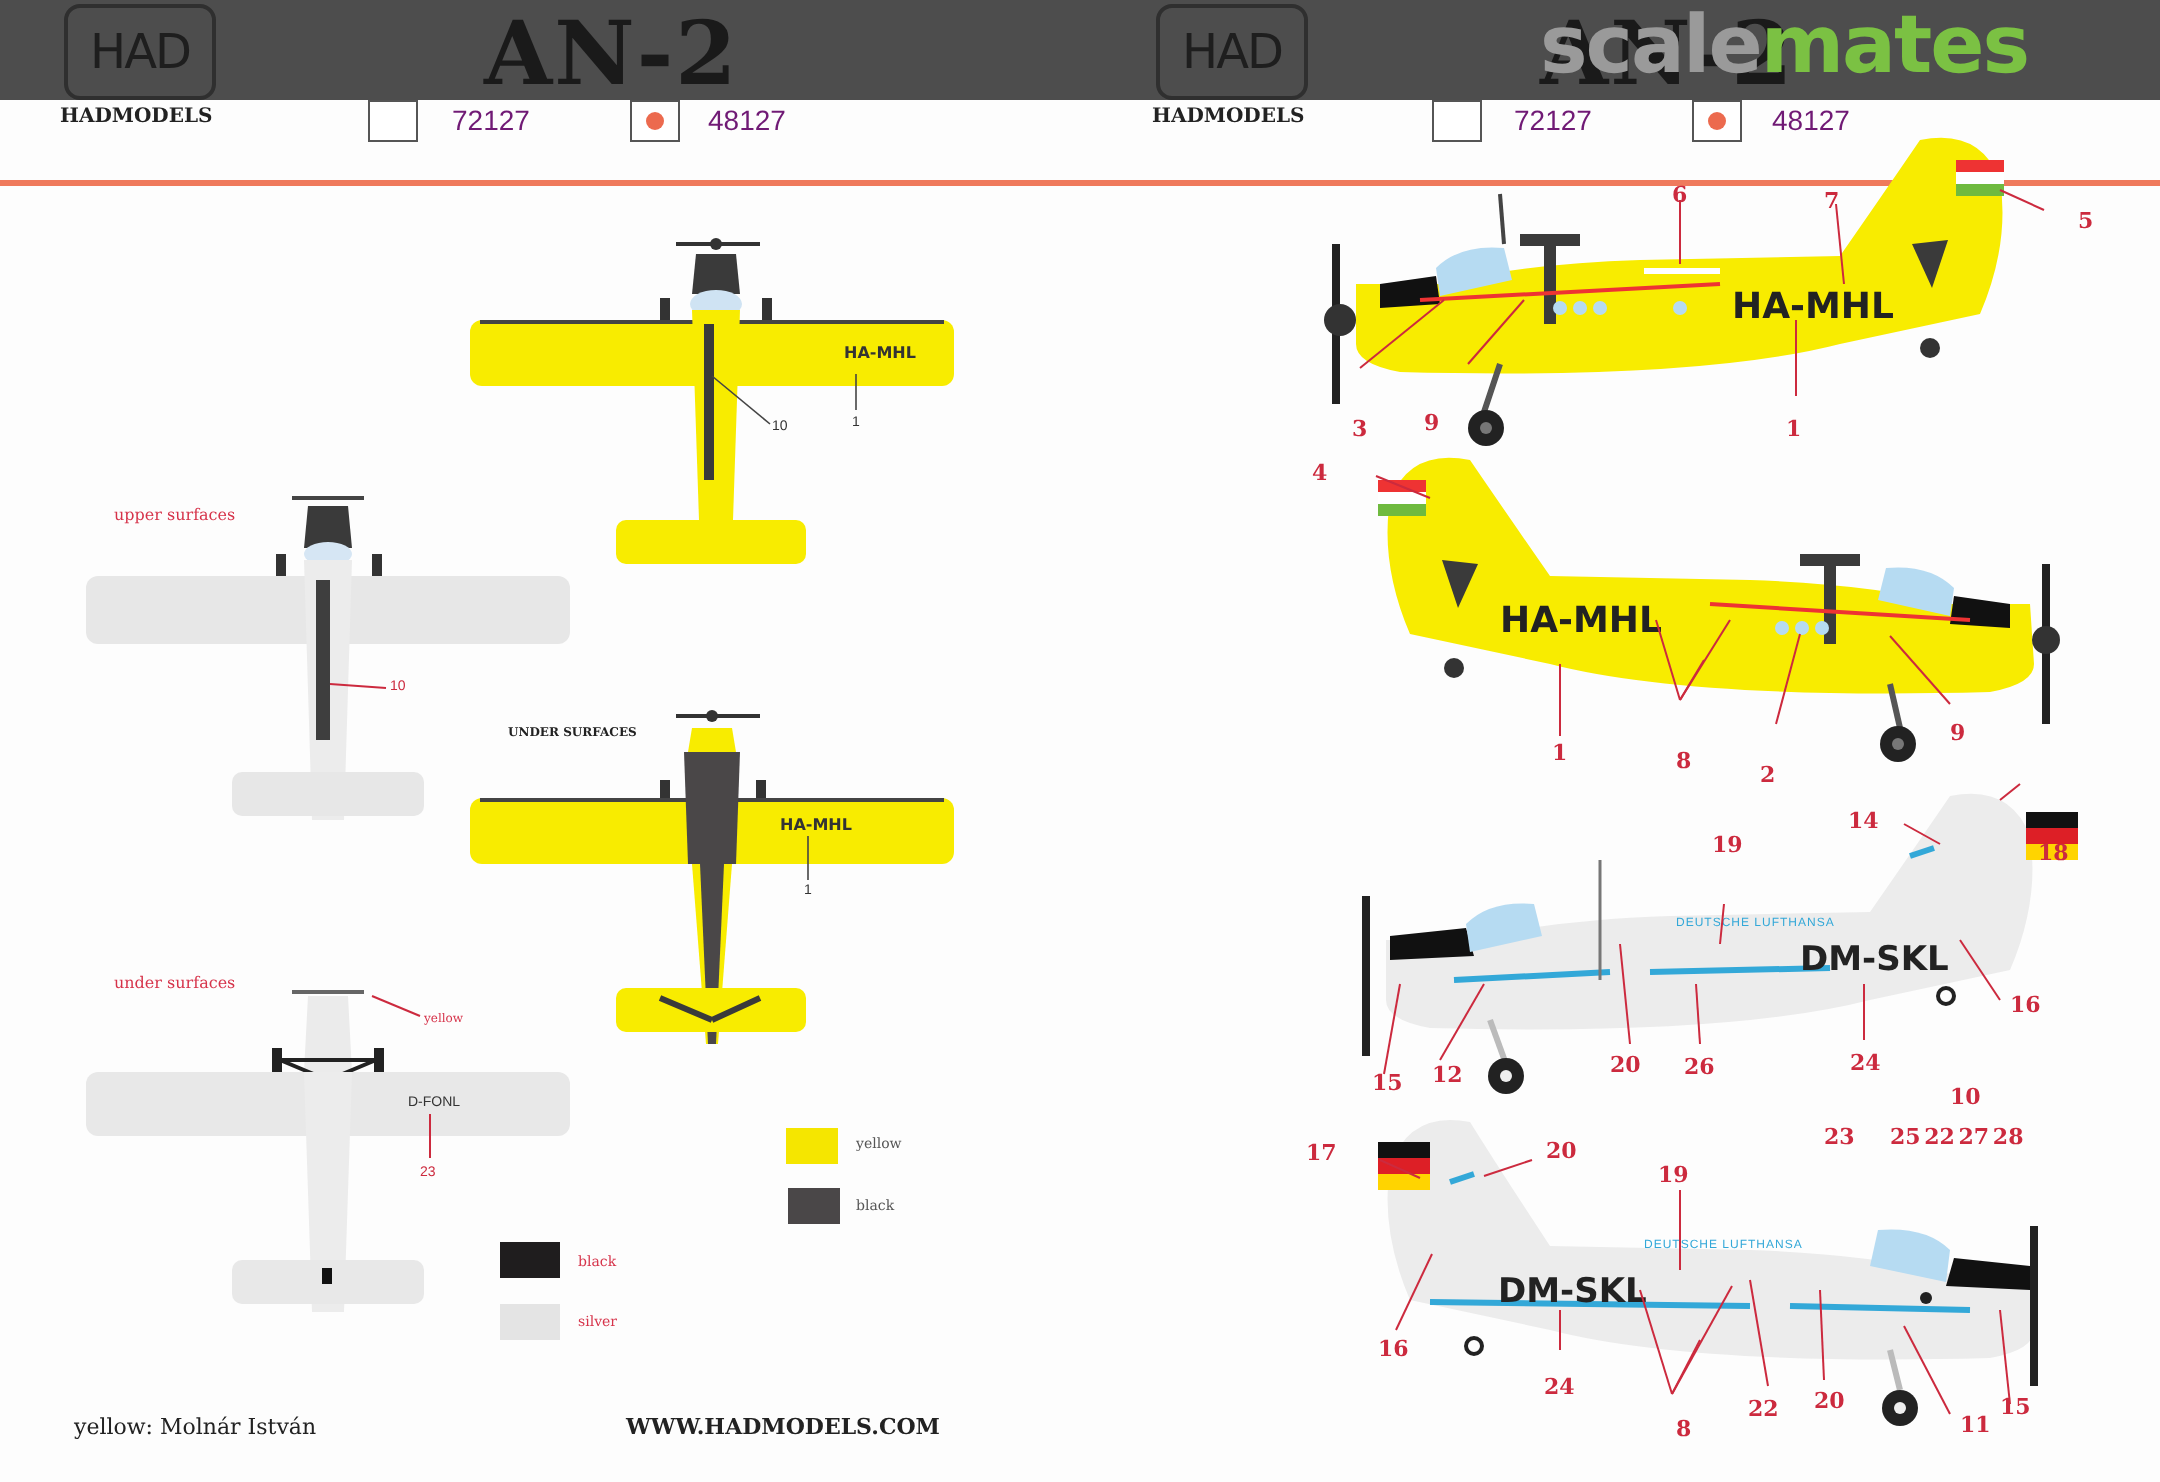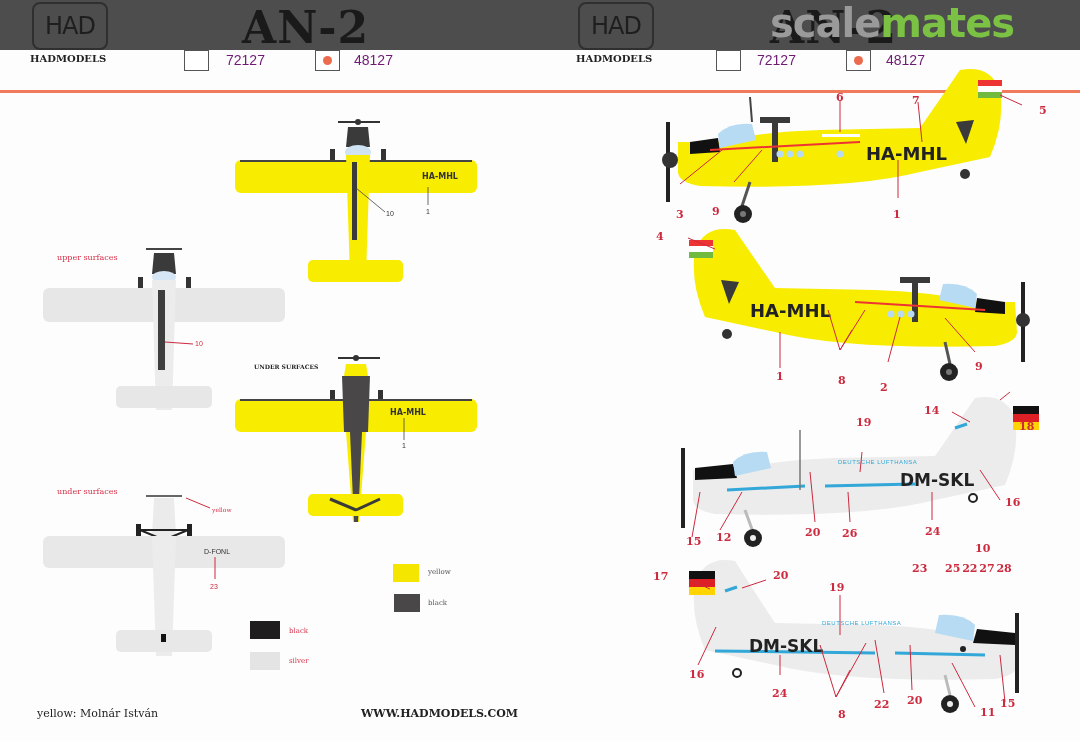--- a/index.html
+++ b/index.html
@@ -19,21 +19,21 @@
   .watermark .wm2 { color: #7bc143; }
 
   .label-red { position: absolute; font-family: "DejaVu Serif", serif; font-size: 8px; color: #d6334a; font-weight: normal; }
   .label-black-small { position: absolute; font-family: "DejaVu Serif", serif; font-size: 6px; font-weight: bold; color: #222; }
   .num { position: absolute; font-family: "DejaVu Serif", serif; font-weight: bold; font-size: 11px; color: #cc2a3e; }
   .num-s { position: absolute; font-family: "Liberation Sans", sans-serif; font-size: 7px; color: #333; }
   .reg-top { position: absolute; font-family: "DejaVu Sans", sans-serif; font-weight: bold; font-size: 8px; color: #333; }
   .swatch { position: absolute; width: 26px; height: 18px; }
   .swatch-label { position: absolute; font-family: "DejaVu Serif", serif; font-size: 7px; }
   .footer { position: absolute; font-family: "DejaVu Serif", serif; font-size: 11px; color: #222; }
-  .footer.bold { font-weight: bold; margin-left: 48px; }
+  .footer.bold { font-weight: bold; }
   svg { position: absolute; overflow: visible; }
   .leader { stroke: #cc2a3e; stroke-width: 1; fill: none; }
   .leader-dark { stroke: #444; stroke-width: 0.8; fill: none; }
 </style>
 </head>
 <body>
 
 <div class="page">
 
   <div class="header-band"></div>

